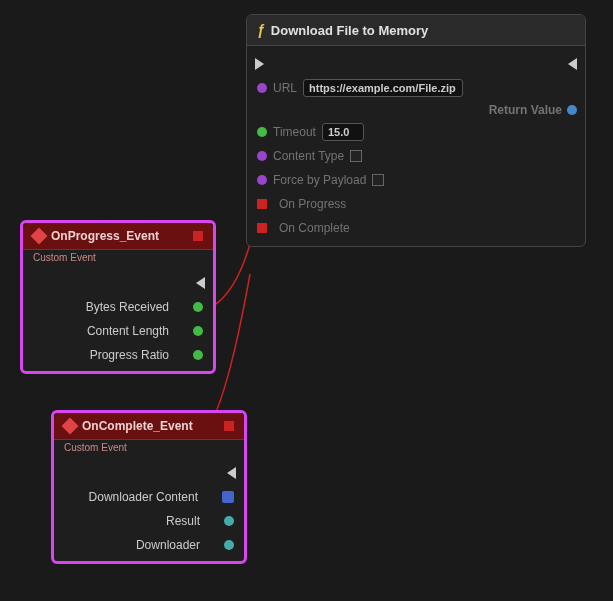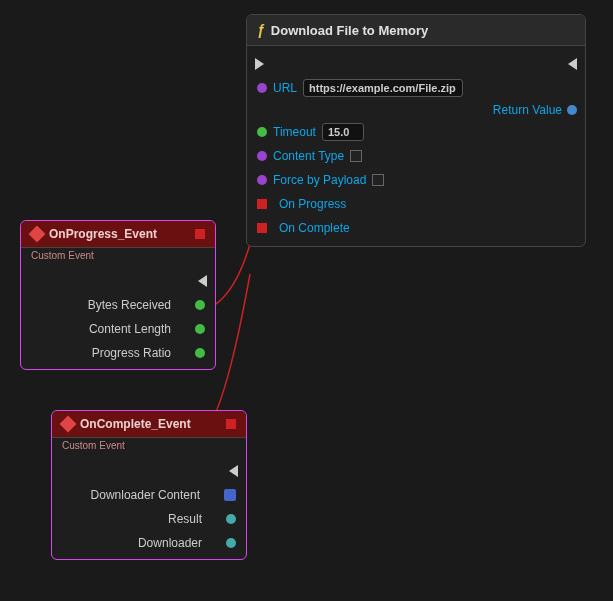--- a/index.html
+++ b/index.html
@@ -100,21 +100,21 @@
       display: inline-block;
     }
 
     .pin-exec.right {
       border-left: none;
       border-right: 9px solid #ccc;
     }
 
     .row-label {
       font-size: 12px;
-      color: #0ea5e9;
+      color: #737373;
       margin-left: 6px;
     }
 
     .row-label-right {
       font-size: 12px;
       color: #cccccc;
       margin-right: 6px;
       text-align: right;
       flex: 1;
     }
@@ -145,21 +145,21 @@
       background: #222;
       border: 1px solid #666;
       display: inline-block;
       margin-left: 6px;
     }
 
     
     .node-event {
       width: 196px;
       background: #1e1e1e;
-      border: 1px solid #d946ef;
+      border: 3px solid #d946ef;
       border-radius: 6px;
     }
 
     .node-event-title {
       background: #6a1010;
       border-bottom: 1px solid #444;
       padding: 6px 10px;
       border-radius: 6px 6px 0 0;
       display: flex;
       align-items: center;
@@ -213,20 +213,21 @@
       gap: 6px;
     }
 
     
     .return-row {
       display: flex;
       align-items: center;
       justify-content: flex-end;
       padding: 3px 8px;
       gap: 5px;
+      font-weight: bold;
     }
   </style>
 </head>
 <body>
 
 <svg class="connector-svg">
 
   <path d="M 192 312 Q 230 312 250 244" stroke="#cc2222" stroke-width="1.5" fill="none"></path>
 
   <path d="M 192 442 Q 220 442 250 274" stroke="#cc2222" stroke-width="1.5" fill="none"></path>

